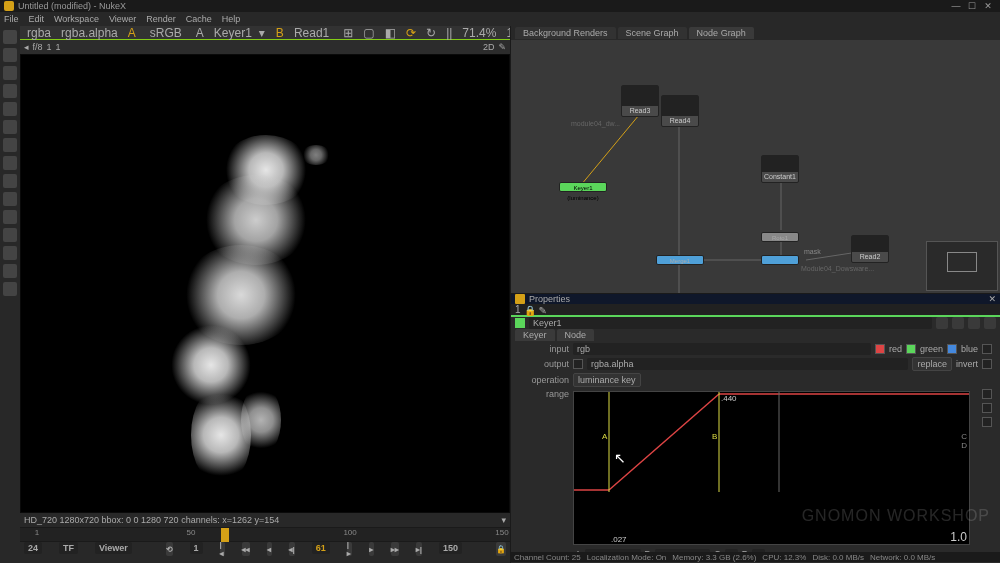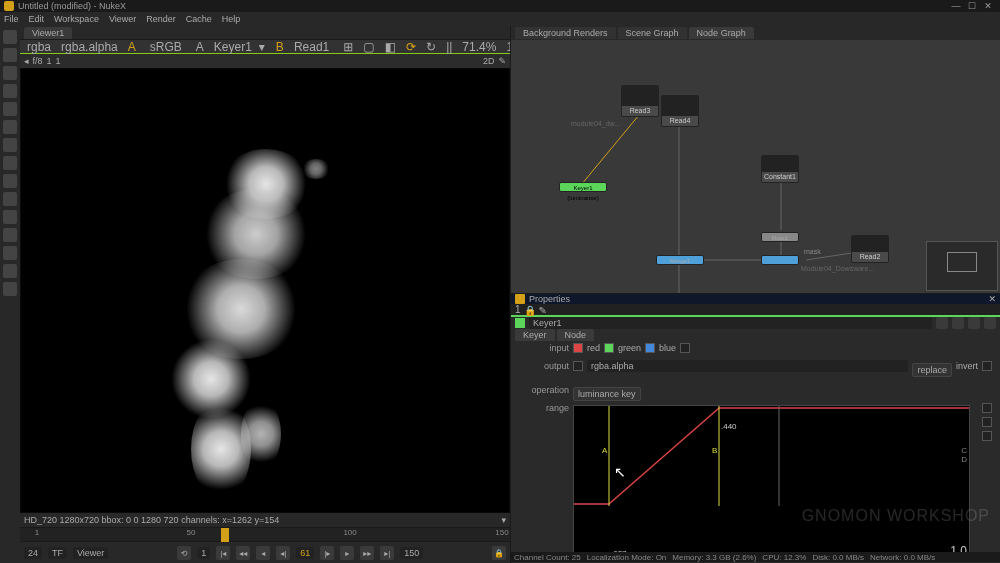--- a/index.html
+++ b/index.html
@@ -44,21 +44,21 @@
 .smoke { position: absolute; background: radial-gradient(circle, #fff 0%, #ccc 30%, transparent 70%); border-radius: 50%; opacity: 0.9; }
 
 
 .viewer-footer { height: 14px; background: #282828; font-size: 9px; display: flex; align-items: center; padding: 0 4px; }
 
 
 .timeline-area { height: 36px; background: #282828; border-top: 1px solid #1a1a1a; }
 .timeline-ruler { height: 14px; background: #222; position: relative; border-bottom: 1px solid #1a1a1a; }
 .timeline-ruler .tick { position: absolute; font-size: 8px; color: #888; }
 .timeline-ruler .marker { position: absolute; top: 0; width: 8px; height: 14px; background: #d4a017; }
-.timeline-controls { height: 22px; display: flex; align-items: center; gap: 6px; padding: 0 4px; }
+.timeline-controls { height: 22px; display: flex; align-items: flex-start; gap: 17px; padding: 0 4px; font-weight: bold; }
 .tc-btn { width: 14px; height: 14px; background: #3a3a3a; border-radius: 2px; cursor: pointer; display: flex; align-items: center; justify-content: center; font-size: 8px; }
 .tc-val { background: #222; padding: 1px 4px; border-radius: 2px; font-size: 9px; }
 .tc-val.orange { color: #d4a017; }
 
 
 .right-tabs { height: 14px; background: #282828; display: flex; align-items: center; padding: 0 4px; gap: 2px; }
 .rtab { background: #323232; padding: 1px 8px; font-size: 9px; cursor: pointer; border-radius: 2px 2px 0 0; }
 .rtab.active { background: #3a3a3a; }
 
 
@@ -82,21 +82,21 @@
 .prop-toolbar .pti { width: 10px; height: 10px; cursor: pointer; }
 .prop-nodename { height: 16px; background: #2a2a2a; display: flex; align-items: center; padding: 0 4px; font-size: 9px; gap: 4px; }
 .prop-nodename .namebox { flex: 1; background: #222; padding: 1px 4px; border-radius: 2px; }
 .prop-nodename .actbtn { width: 12px; height: 12px; background: #3a3a3a; border-radius: 2px; cursor: pointer; }
 .prop-tabs { height: 14px; display: flex; gap: 2px; padding: 0 4px; }
 .prop-tabs .pt { background: #3a3a3a; padding: 1px 8px; font-size: 9px; border-radius: 2px 2px 0 0; cursor: pointer; }
 .prop-body { flex: 1; padding: 2px 8px; display: flex; flex-direction: column; gap: 2px; }
 .prop-row { display: flex; align-items: center; gap: 4px; font-size: 9px; }
 .prop-row .plabel { width: 50px; text-align: right; color: #999; }
 .prop-row .pval { background: #222; padding: 1px 4px; flex: 1; border-radius: 2px; }
-.prop-row .psel { background: #333; padding: 1px 4px; border-radius: 2px; border: 1px solid #444; margin-top: 8px; }
+.prop-row .psel { background: #333; padding: 1px 4px; border-radius: 2px; border: 1px solid #444; }
 .chk { width: 10px; height: 10px; background: #222; border: 1px solid #555; cursor: pointer; display: inline-block; }
 .chk.on { background: #5bd65b; }
 .chk.red { background: #d44; }
 .chk.blue { background: #48d; }
 
 
 .range-graph { background: #000; height: 100px; flex: 1; position: relative; border: 1px solid #444; margin: 2px 0; }
 
 .range-values { display: flex; gap: 4px; font-size: 9px; padding: 2px; }
 
@@ -141,23 +141,20 @@
     <div class="tbi"></div>
     <div class="tbi"></div>
     <div class="tbi"></div>
     <div class="tbi"></div>
     <div class="tbi"></div>
     <div class="tbi"></div>
     <div class="tbi"></div>
   </div>
 
   <div class="left-panel">
-    <div class="viewer-tabs">
-      <div class="vtab">Viewer1</div>
-    </div>
     <div class="viewer-toolbar">
       <span class="vtb-item">rgba</span>
       <span class="vtb-item">rgba.alpha</span>
       <span class="vtb-item orange">A</span>
       <span class="vtb-sep"></span>
       <span class="vtb-item">sRGB</span>
       <span class="vtb-sep"></span>
       <span class="vtb-item">A</span>
       <span class="vtb-item">Keyer1</span>
       <span>▾</span>
@@ -312,20 +309,21 @@
         <span class="actbtn"></span>
         <span class="actbtn"></span>
       </div>
       <div class="prop-tabs">
         <div class="pt">Keyer</div>
         <div class="pt">Node</div>
       </div>
       <div class="prop-body">
         <div class="prop-row">
           <span class="plabel">input</span>
+          <span class="pval">rgb</span>
           <span class="chk red"></span>
             <span>red</span>
           <span class="chk on"></span>
             <span>green</span>
           <span class="chk blue"></span>
             <span>blue</span>
           <span class="chk"></span>
         </div>
         <div class="prop-row">
           <span class="plabel">output</span>
@@ -348,21 +346,21 @@
                 <line x1="35" y1="98" x2="145" y2="2" stroke="#d44" stroke-width="1.5"></line>
                 <line x1="145" y1="2" x2="100%" y2="2" stroke="#d44" stroke-width="1.5"></line>
                 <line x1="35" y1="0" x2="35" y2="100" stroke="#dd4" stroke-width="1"></line>
                 <line x1="145" y1="0" x2="145" y2="100" stroke="#dd4" stroke-width="1"></line>
                 <line x1="205" y1="0" x2="205" y2="100" stroke="#666" stroke-width="1"></line>
               </svg>
               <span style="position:absolute;left:28px;top:40px;color:#dd4;font-size:8px">A</span>
               <span style="position:absolute;left:138px;top:40px;color:#dd4;font-size:8px">B</span>
               <span style="position:absolute;right:2px;top:40px;color:#888;font-size:8px">C<br>D</span>
               <span style="position:absolute;left:37px;bottom:0;color:#ccc;font-size:8px">.027</span>
-              <span style="position:absolute;left:147px;top:16px;color:#ccc;font-size:8px">.440</span>
+              <span style="position:absolute;left:147px;top:2px;color:#ccc;font-size:8px">.440</span>
               <span style="position:absolute;right:2px;bottom:0;color:#ccc;font-size:12px">1.0</span>
               
               <div style="position:absolute;left:40px;top:58px;color:#fff;font-size:14px">↖</div>
             </div>
             <div class="range-values">
               <span>A</span>
               <span class="tc-val">0.02667231</span>
               <span>B</span>
               <span class="tc-val">0.43999889</span>
               <span>C</span>

